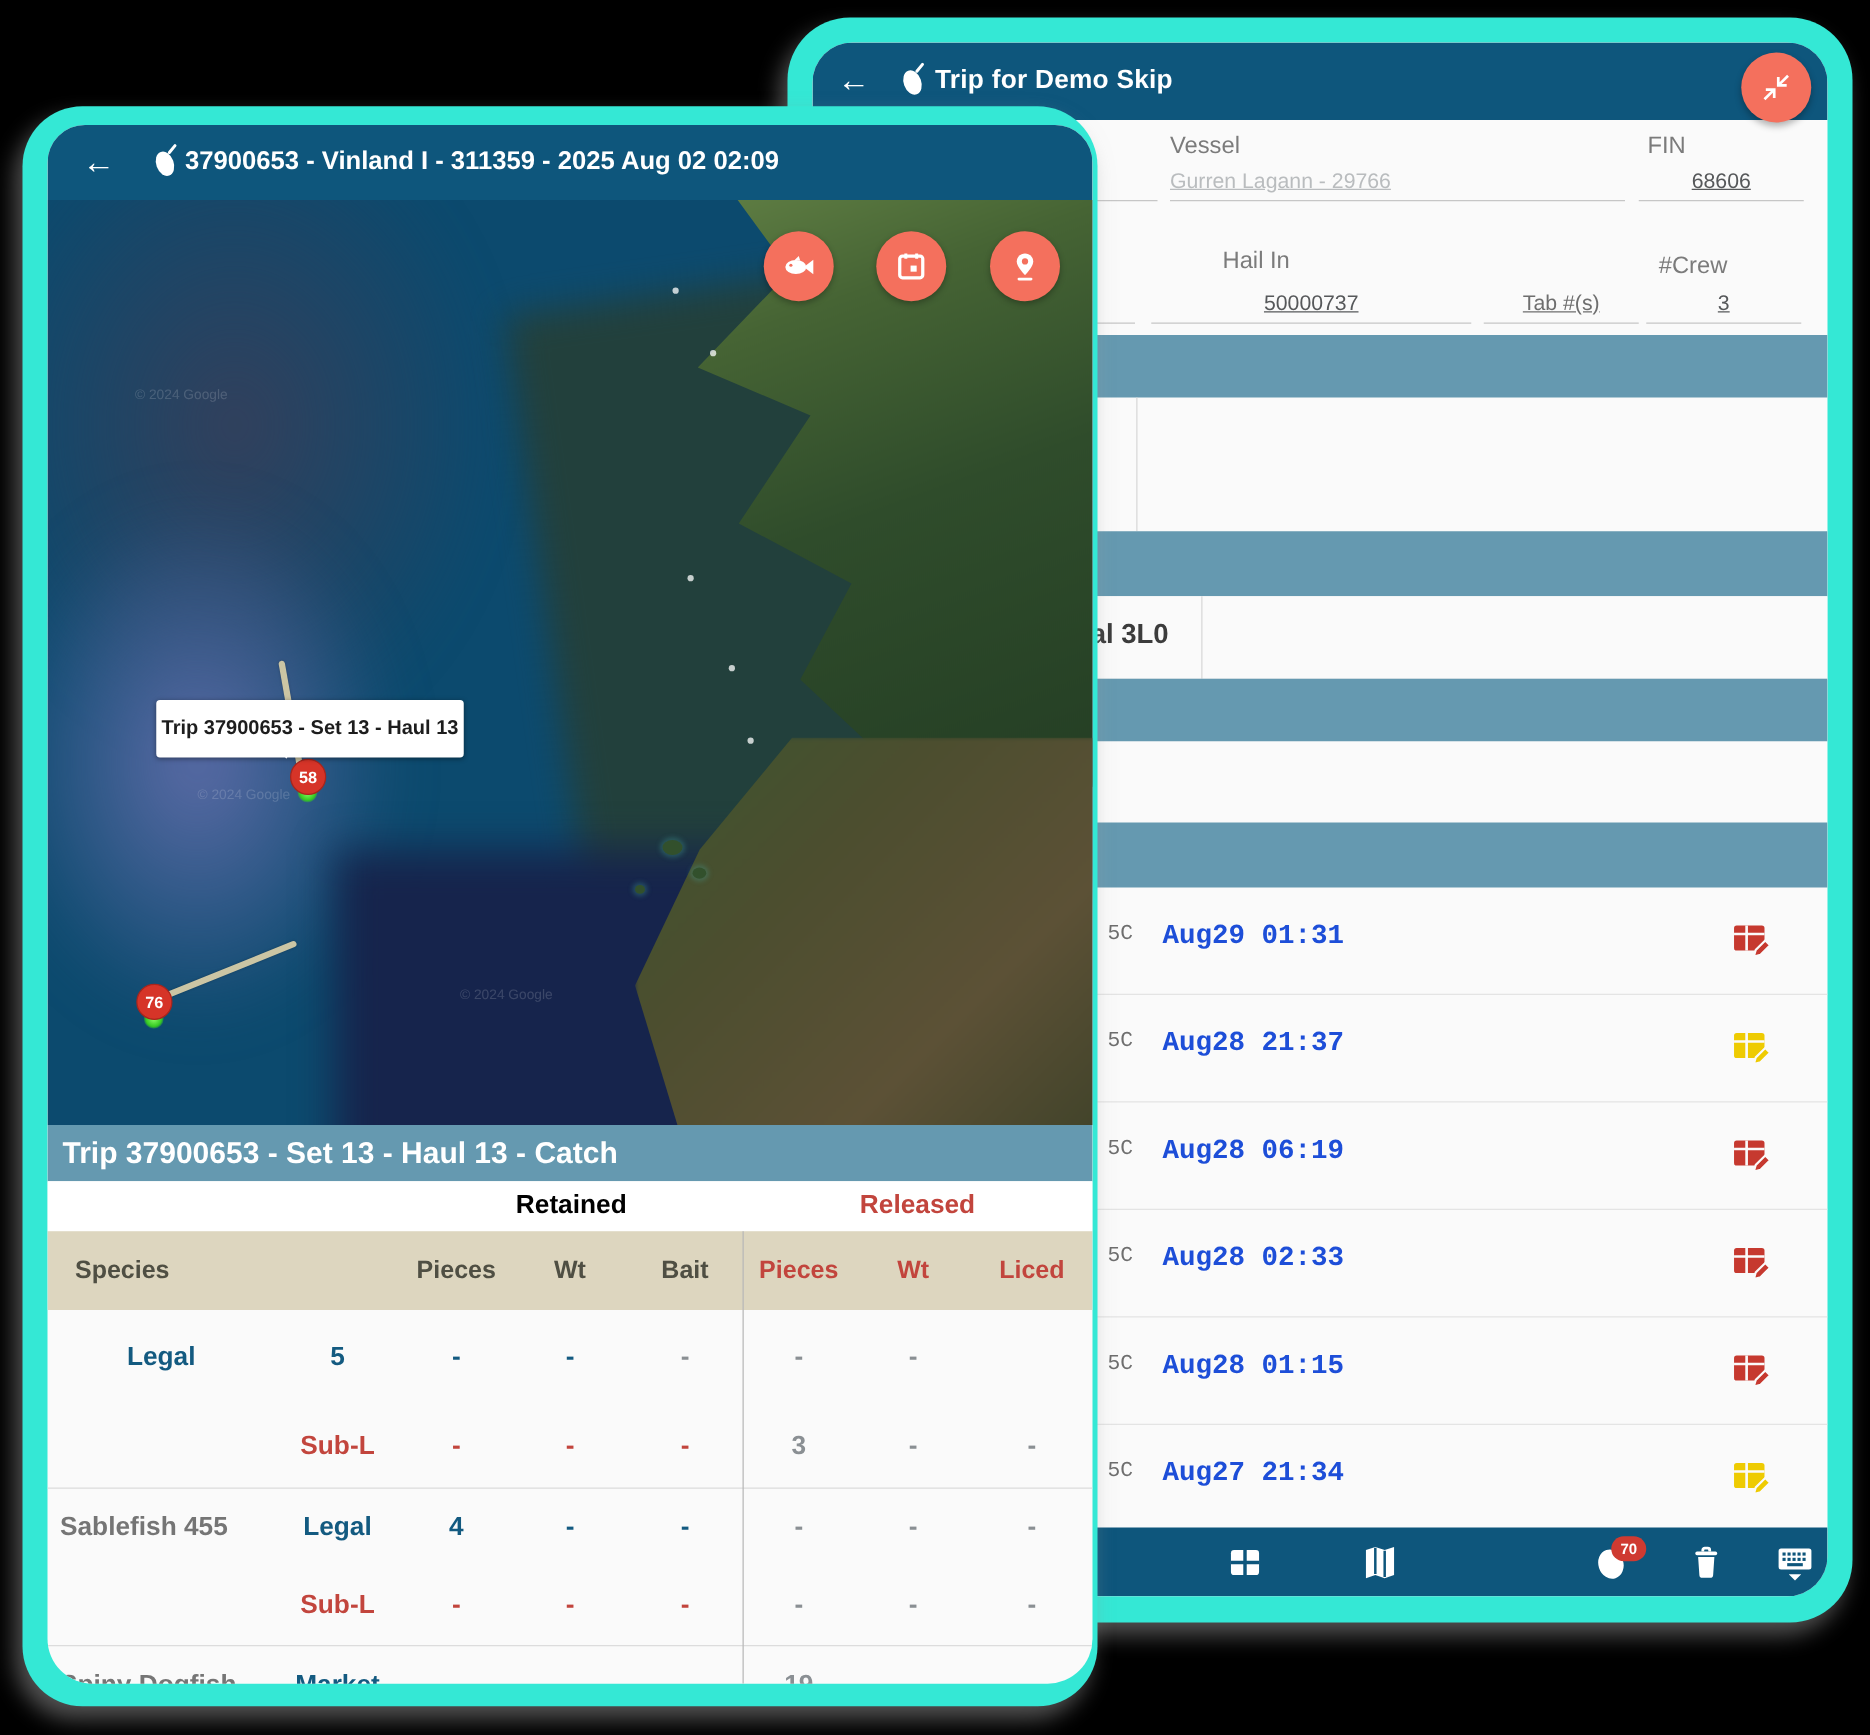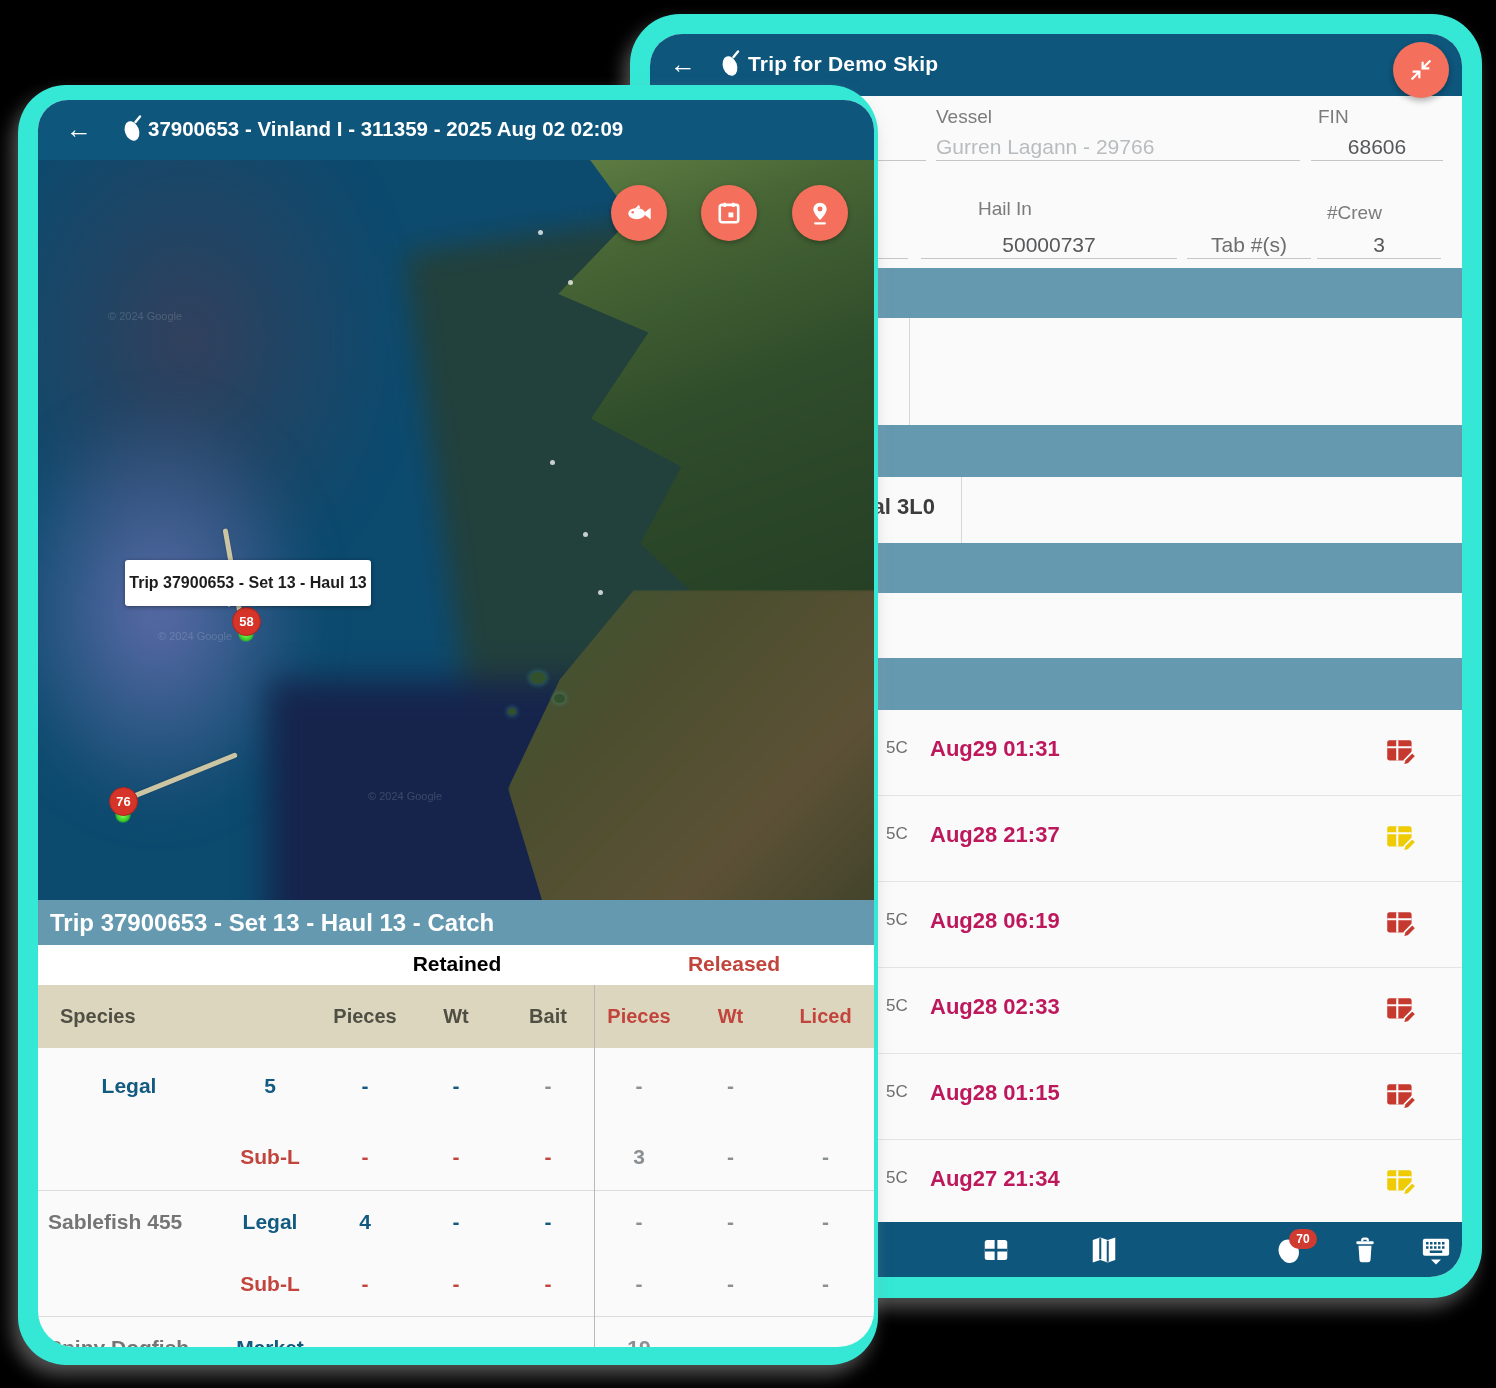--- a/index.html
+++ b/index.html
@@ -11,31 +11,31 @@
   
   .back-card{left:630px;top:14px;width:852px;height:1284px;border-radius:50px;}
   .back-screen{left:20px;top:20px;width:812px;height:1243px;border-radius:32px;}
   .appbar{position:absolute;left:0;top:0;width:100%;height:62px;background:#0e567c;}
   .appbar .arrow{position:absolute;left:20px;top:15px;color:#fff;font-size:26px;font-weight:bold;}
   .appbar .leaf{position:absolute;left:70px;top:16px;}
   .appbar .ttl{position:absolute;left:98px;top:18px;color:#fff;font-size:21px;font-weight:bold;letter-spacing:.2px;}
   .fab{position:absolute;left:743px;top:8px;width:56px;height:56px;border-radius:50%;
        background:#f4705d;box-shadow:0 3px 6px rgba(0,0,0,.3);display:flex;align-items:center;justify-content:center;}
   .flabel{position:absolute;color:#7b7b7b;font-size:19px;}
-  .fvalue{position:absolute;color:#56585a;font-size:21px;text-align:center;}
+  .fvalue{position:absolute;color:#56585a;font-size:17px;text-align:center;text-decoration:underline;}
   .fplace{color:#b9bcbe!important;text-align:left;}
   .uline{position:absolute;height:1px;background:#c6c6c6;}
   .band{position:absolute;left:0;width:100%;background:#6599b0;}
   .vdiv{position:absolute;width:1px;background:#d7d7d7;}
   .tabrow{position:absolute;left:0;width:100%;background:#fafafa;border-bottom:1px solid #e0e0e0;}
   .tabrow .frag{position:absolute;left:214px;top:17px;font-size:22px;font-weight:bold;color:#3c3c3c;}
   .elist{position:absolute;left:0;top:676px;width:100%;}
-  .entry{position:relative;height:85px;border-bottom:1px solid #e4e4e4;}
+  .entry{position:relative;height:85px;border-bottom:1px solid #e4e4e4;font-family:Liberation Mono, monospace;}
   .entry .area{position:absolute;left:236px;top:28px;font-size:17px;color:#6e6e6e;}
-  .entry .time{position:absolute;left:280px;top:26px;font-size:22px;font-weight:bold;color:#be185d;}
+  .entry .time{position:absolute;left:280px;top:26px;font-size:22px;font-weight:bold;color:#1d4ed8;}
   .entry .eicon{position:absolute;right:43px;top:24px;width:36px;height:36px;}
   .ic-red{color:#c6392f;} .ic-yellow{color:#eecb02;}
   .toolbar{position:absolute;left:0;top:1188px;width:100%;height:55px;background:#0e567c;}
   .tbi{position:absolute;top:13px;width:30px;height:30px;}
   .badge{position:absolute;left:14px;top:-6px;background:#cf3a31;border-radius:10px;min-width:22px;height:20px;
          color:#fff;font-size:12px;font-weight:bold;text-align:center;line-height:20px;padding:0 3px;}
 
   
   .front-card{left:18px;top:85px;width:860px;height:1280px;border-radius:48px;z-index:5;}
   .front-screen{left:20px;top:15px;width:836px;height:1247px;border-radius:30px 30px 36px 36px;}

